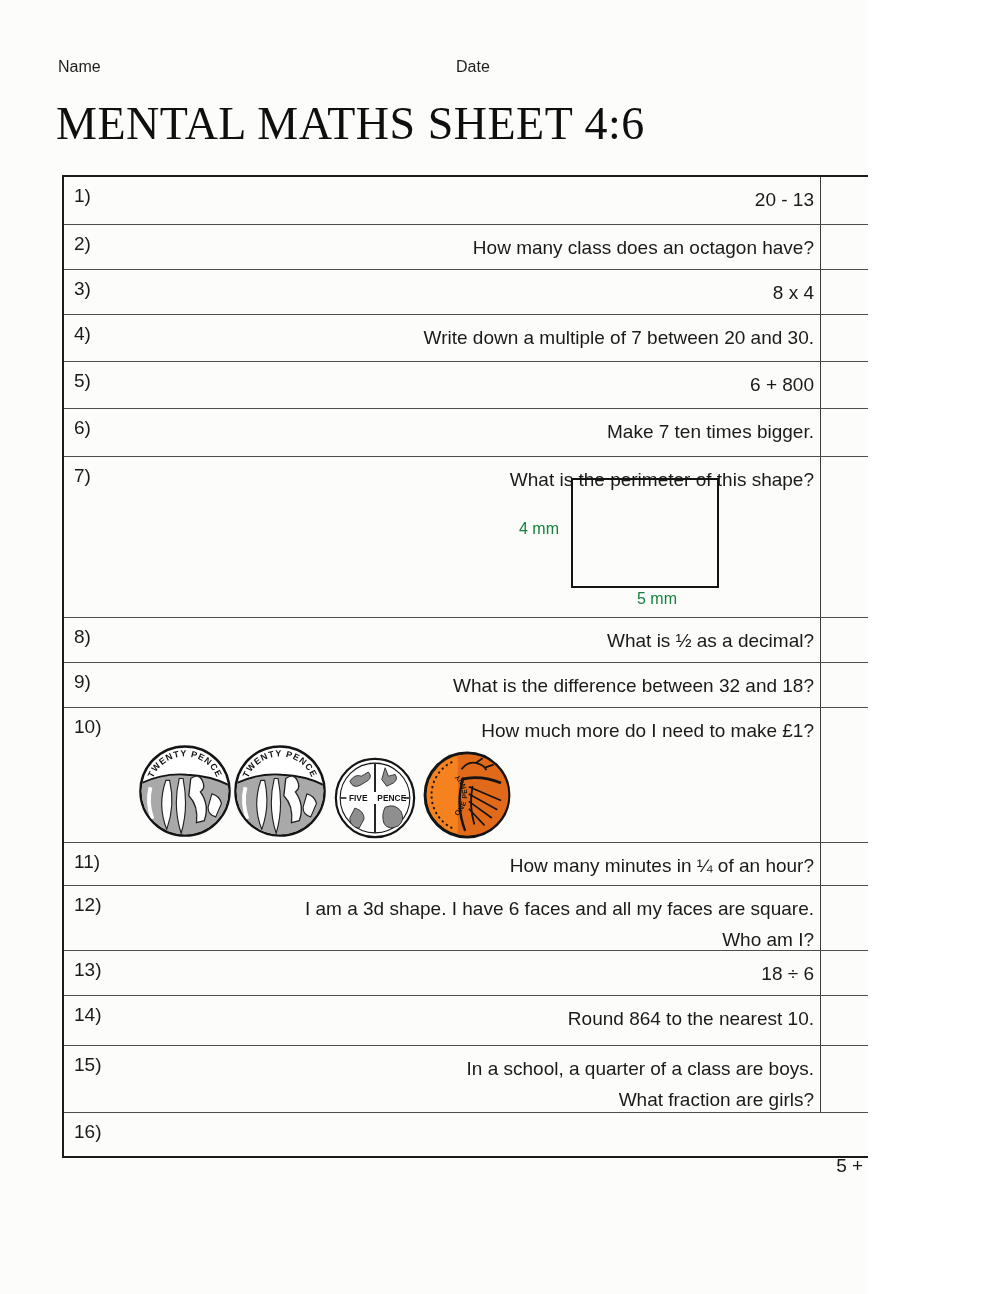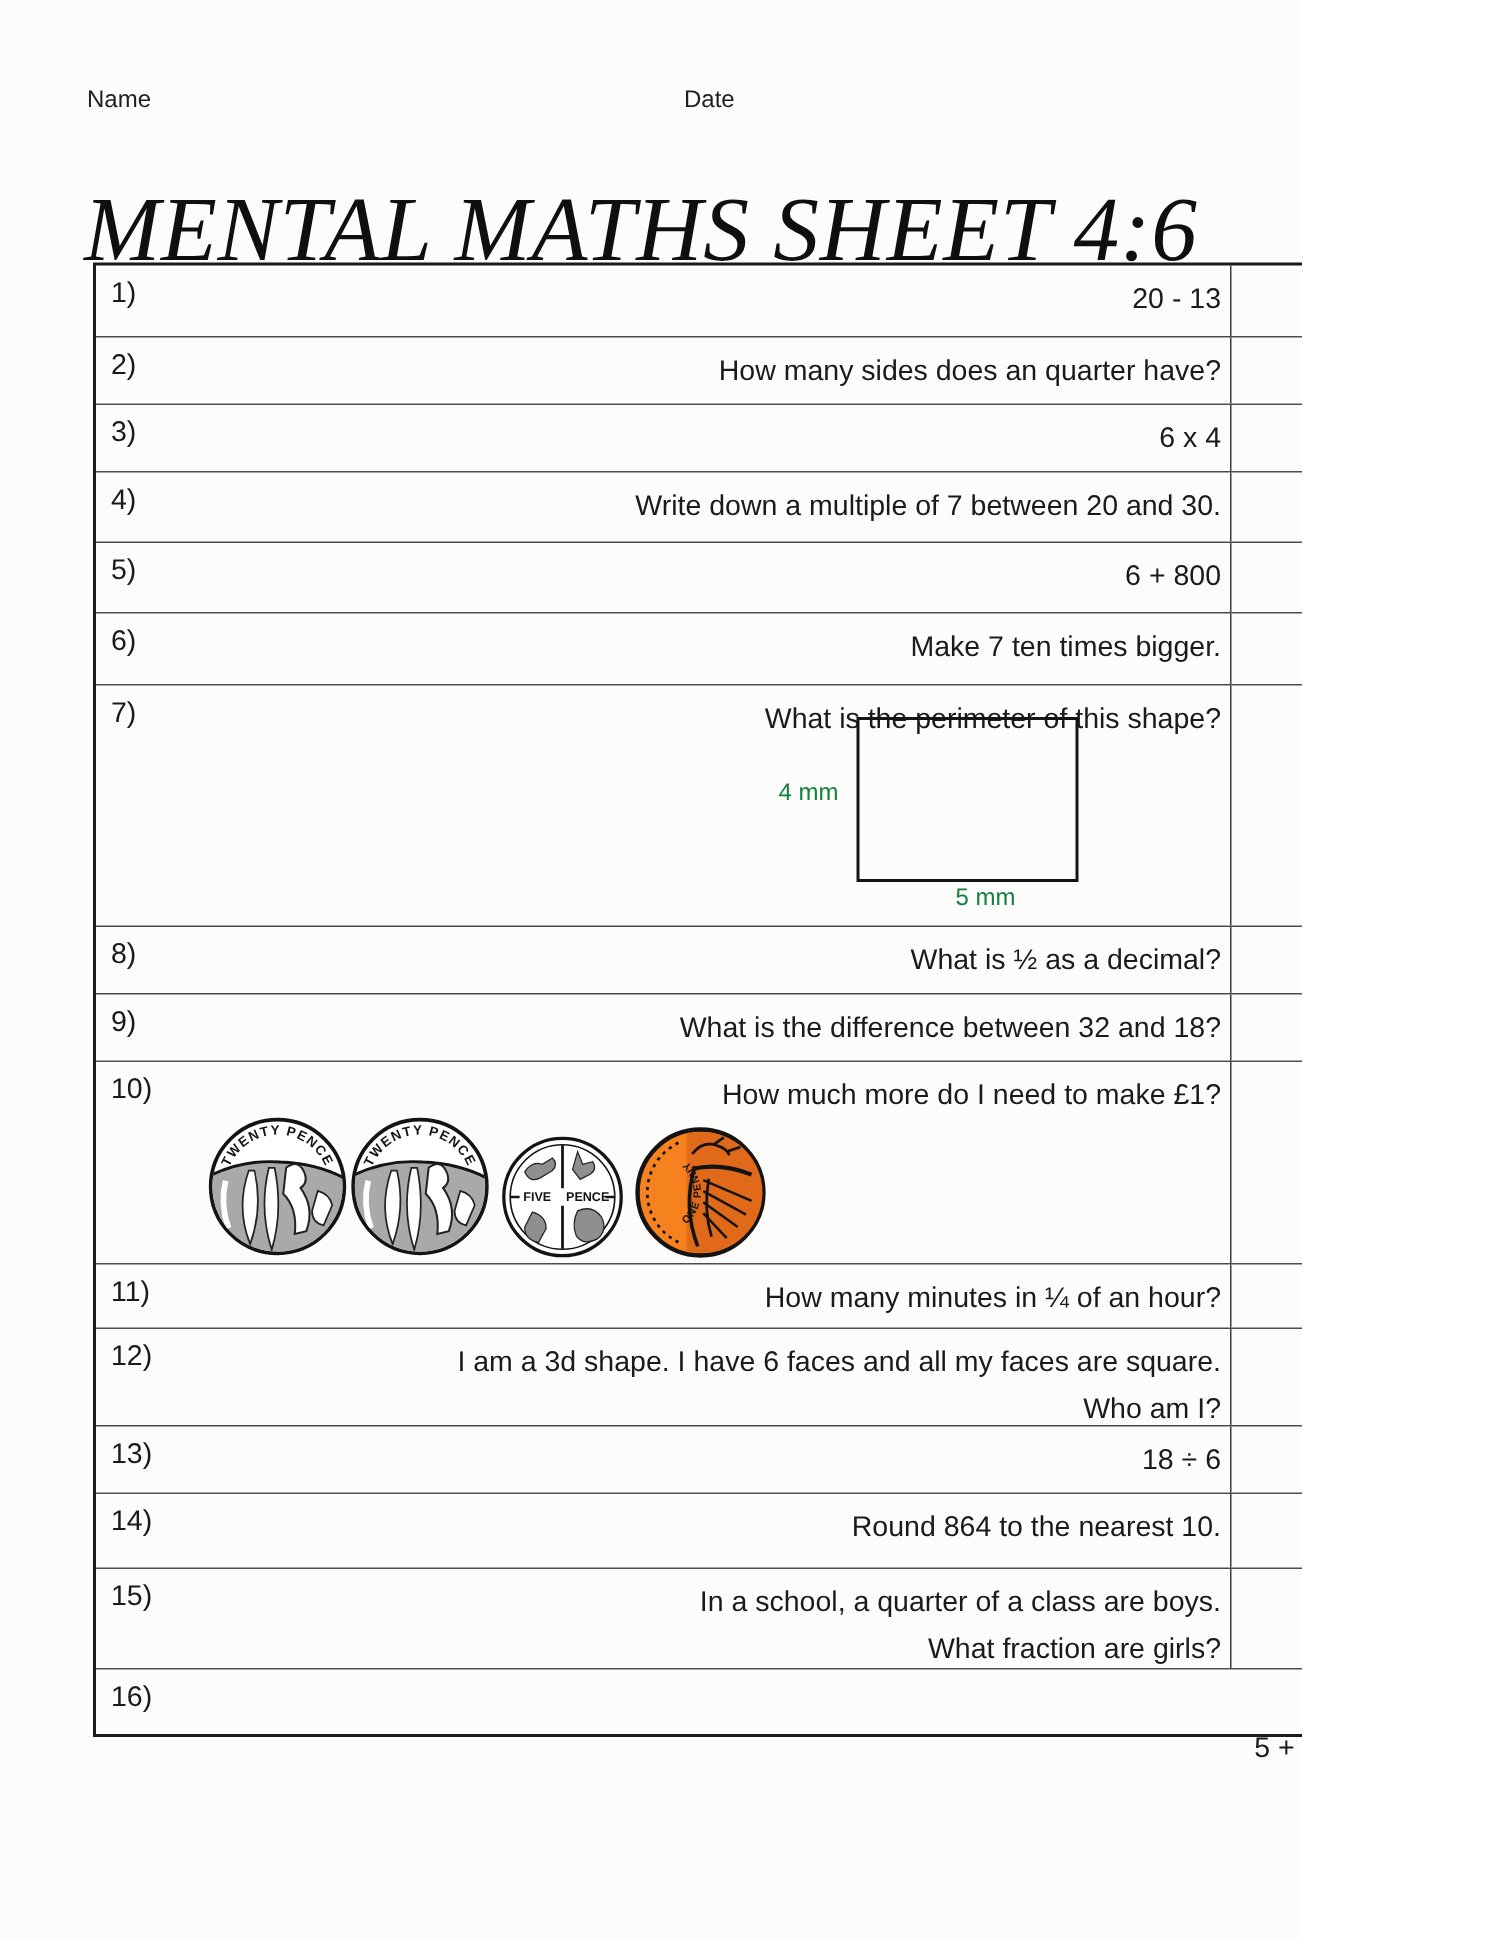--- a/index.html
+++ b/index.html
@@ -1,20 +1,20 @@
 <!DOCTYPE html>
 <html><head>
 <meta charset="utf-8">
 <style>
   html,body{margin:0;padding:0;background:#fff;}
   .sheet{position:relative;width:868px;height:1294px;background:#fcfcfa;
          font-family:"Liberation Sans",sans-serif;color:#1a1a1a;overflow:hidden;}
   .hdr-label{position:absolute;font-size:16px;color:#1f1f1f;}
-  .page-title{position:absolute;left:56px;top:119px;font-family:"Liberation Serif",serif;
-              font-size:61px;font-weight:500;color:#0f0f0f;letter-spacing:.5px;white-space:nowrap;font-style:italic;}
+  .page-title{position:absolute;left:56px;top:97px;font-family:"Liberation Serif",serif;
+              font-size:46px;font-weight:500;color:#0f0f0f;letter-spacing:.5px;white-space:nowrap;}
   .qtable{position:absolute;left:62px;top:175px;width:909px;border:2px solid #1b1b1b;
           box-sizing:border-box;display:flex;flex-direction:column;background:transparent;}
   .row{display:flex;border-bottom:1px solid #4d4d4d;box-sizing:border-box;position:relative;flex:0 0 auto;}
   .row.last{border-bottom:none;flex-direction:column;}
   .cell{box-sizing:border-box;}
   .num{width:71px;padding:8px 0 0 10px;font-size:19px;}
   .q{flex:1;padding:7px 6px 0 0;font-size:19px;position:relative;text-align:right;}
   .qline{line-height:31px;white-space:nowrap;}
   .ans{width:149px;border-left:1px solid #3c3c3c;}
   
@@ -40,29 +40,29 @@
       <div class="cell num">1)</div>
       <div class="cell q">
           <div class="qline">20 - 13</div>
         </div>
       <div class="cell ans"></div>
     </div>
 
     <div class="row" style="height:45px">
       <div class="cell num">2)</div>
       <div class="cell q">
-          <div class="qline">How many sides does an quarter have?</div>
+          <div class="qline">How many class does an octagon have?</div>
         </div>
       <div class="cell ans"></div>
     </div>
 
     <div class="row" style="height:45px">
       <div class="cell num">3)</div>
       <div class="cell q">
-          <div class="qline">6 x 4</div>
+          <div class="qline">8 x 4</div>
         </div>
       <div class="cell ans"></div>
     </div>
 
     <div class="row" style="height:47px">
       <div class="cell num">4)</div>
       <div class="cell q">
           <div class="qline">Write down a multiple of 7 between 20 and 30.</div>
         </div>
       <div class="cell ans"></div>

